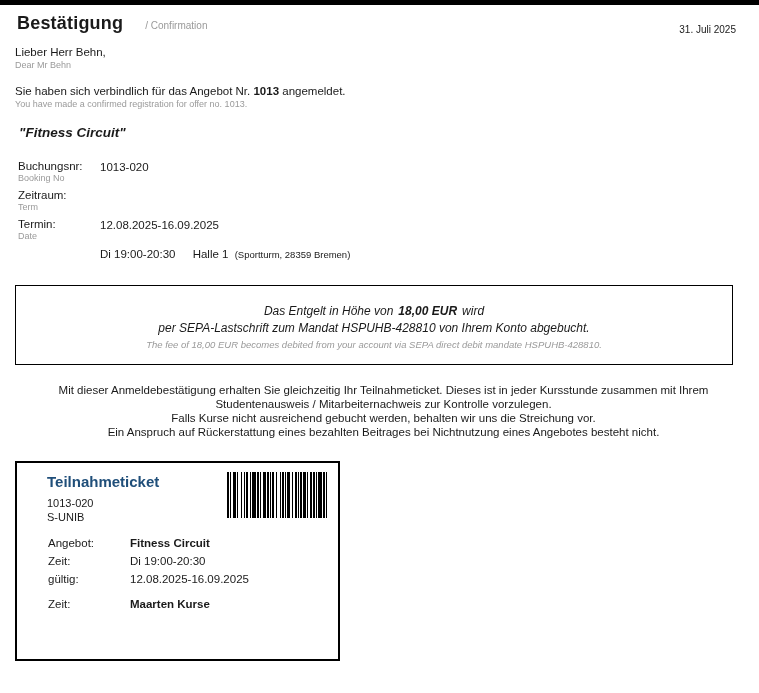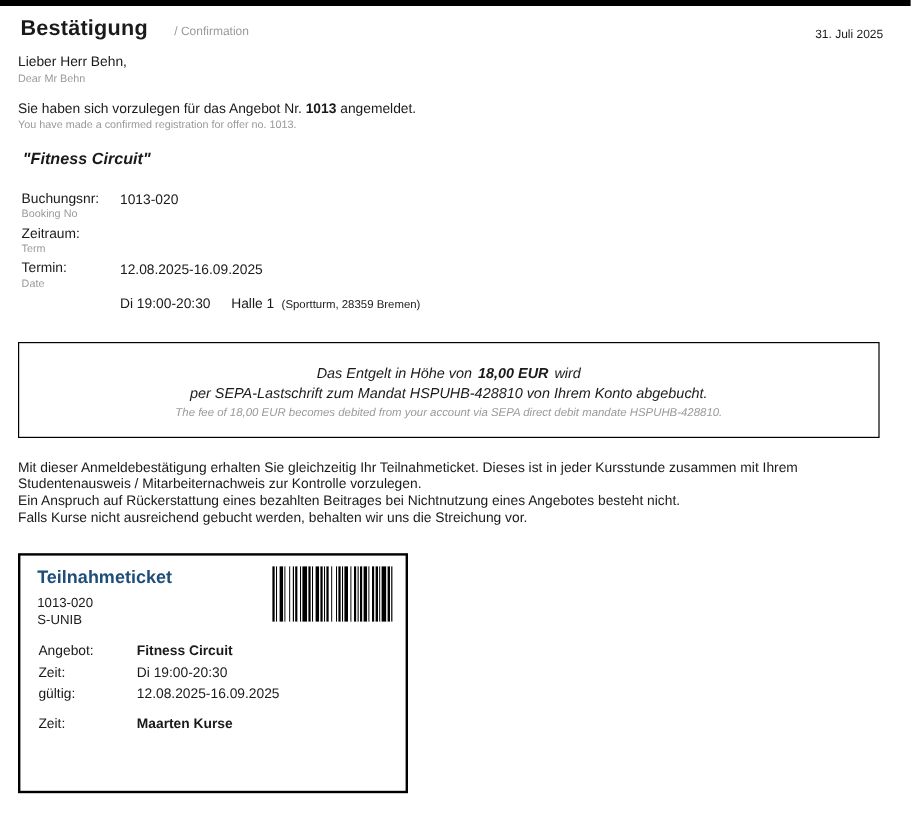--- a/index.html
+++ b/index.html
@@ -41,28 +41,28 @@
   .fee-box{
     border:1px solid #000;
     width:718px;margin-top:15px;margin-left:0;
     text-align:center;
     padding:17px 10px 14px 10px;
     font-style:italic;
   }
   .fee-line1,.fee-line2{font-size:12px;line-height:17px;}
   .fee-amount{font-weight:bold;margin:0 5px;}
   .fee-line3{font-size:9.5px;color:var(--muted);margin-top:2px;}
-  .notes{margin-top:18px;width:737px;}
+  .notes{margin-top:18px;width:737px;text-align:center;}
   .notes p{margin:0;font-size:11.5px;line-height:14px;}
   .ticket{
     margin-top:22px;
     width:325px;height:200px;
     border:2px solid #000;
     position:relative;
-    padding:8px 12px;
+    padding:8px 28px;
   }
   .ticket-title{font-size:15px;font-weight:bold;color:var(--accent);margin:2px 0 0 2px;}
   .ticket-code{font-size:11px;margin:7px 0 0 2px;}
   .ticket-org{font-size:11px;margin:2px 0 0 2px;}
   .ticket-rows{margin-top:14px;}
   .trow{display:flex;margin-bottom:6px;}
   .tlabel{width:85px;flex-shrink:0;font-size:11.5px;padding-left:3px;}
   .tvalue{font-size:11.5px;}
   .trow.bold .tvalue{font-weight:bold;}
   .trow.name-row{margin-top:13px;}
@@ -86,21 +86,21 @@
     <h1>Bestätigung</h1>
     <span class="subtitle">/ Confirmation</span>
   </div>
 
   <div class="greeting">
     <div class="de">Lieber Herr Behn,</div>
     <div class="en">Dear Mr Behn</div>
   </div>
 
   <div class="intro">
-    <div class="de"><span>Sie haben sich vorzulegen für das Angebot Nr. </span><b>1013</b><span> angemeldet.</span></div>
+    <div class="de"><span>Sie haben sich verbindlich für das Angebot Nr. </span><b>1013</b><span> angemeldet.</span></div>
     <div class="en">You have made a confirmed registration for offer no. 1013.</div>
   </div>
 
   <h2 class="course-title">"Fitness Circuit"</h2>
 
   <div class="details">
     <div class="drow">
       <div class="dlabel">
         <div class="de">Buchungsnr:</div>
         <div class="en">Booking No</div>
@@ -131,22 +131,22 @@
   </div>
 
   <div class="fee-box">
     <div class="fee-line1"><span>Das Entgelt in Höhe von</span><span class="fee-amount">18,00 EUR</span><span>wird</span></div>
     <div class="fee-line2">per SEPA-Lastschrift zum Mandat HSPUHB-428810 von Ihrem Konto abgebucht.</div>
     <div class="fee-line3">The fee of 18,00 EUR becomes debited from your account via SEPA direct debit mandate HSPUHB-428810.</div>
   </div>
 
   <div class="notes">
     <p>Mit dieser Anmeldebestätigung erhalten Sie gleichzeitig Ihr Teilnahmeticket. Dieses ist in jeder Kursstunde zusammen mit Ihrem Studentenausweis / Mitarbeiternachweis zur Kontrolle vorzulegen.</p>
+    <p>Falls Kurse nicht ausreichend gebucht werden, behalten wir uns die Streichung vor.</p>
     <p>Ein Anspruch auf Rückerstattung eines bezahlten Beitrages bei Nichtnutzung eines Angebotes besteht nicht.</p>
-    <p>Falls Kurse nicht ausreichend gebucht werden, behalten wir uns die Streichung vor.</p>
   </div>
 
   <div class="ticket">
     <div class="barcode">
         <div class="bc-bar" style="width: 2px;"></div>
         <div class="bc-space" style="width: 1px;"></div>
         <div class="bc-bar" style="width: 1px;"></div>
         <div class="bc-space" style="width: 2px;"></div>
         <div class="bc-bar" style="width: 3px;"></div>
         <div class="bc-space" style="width: 1px;"></div>

